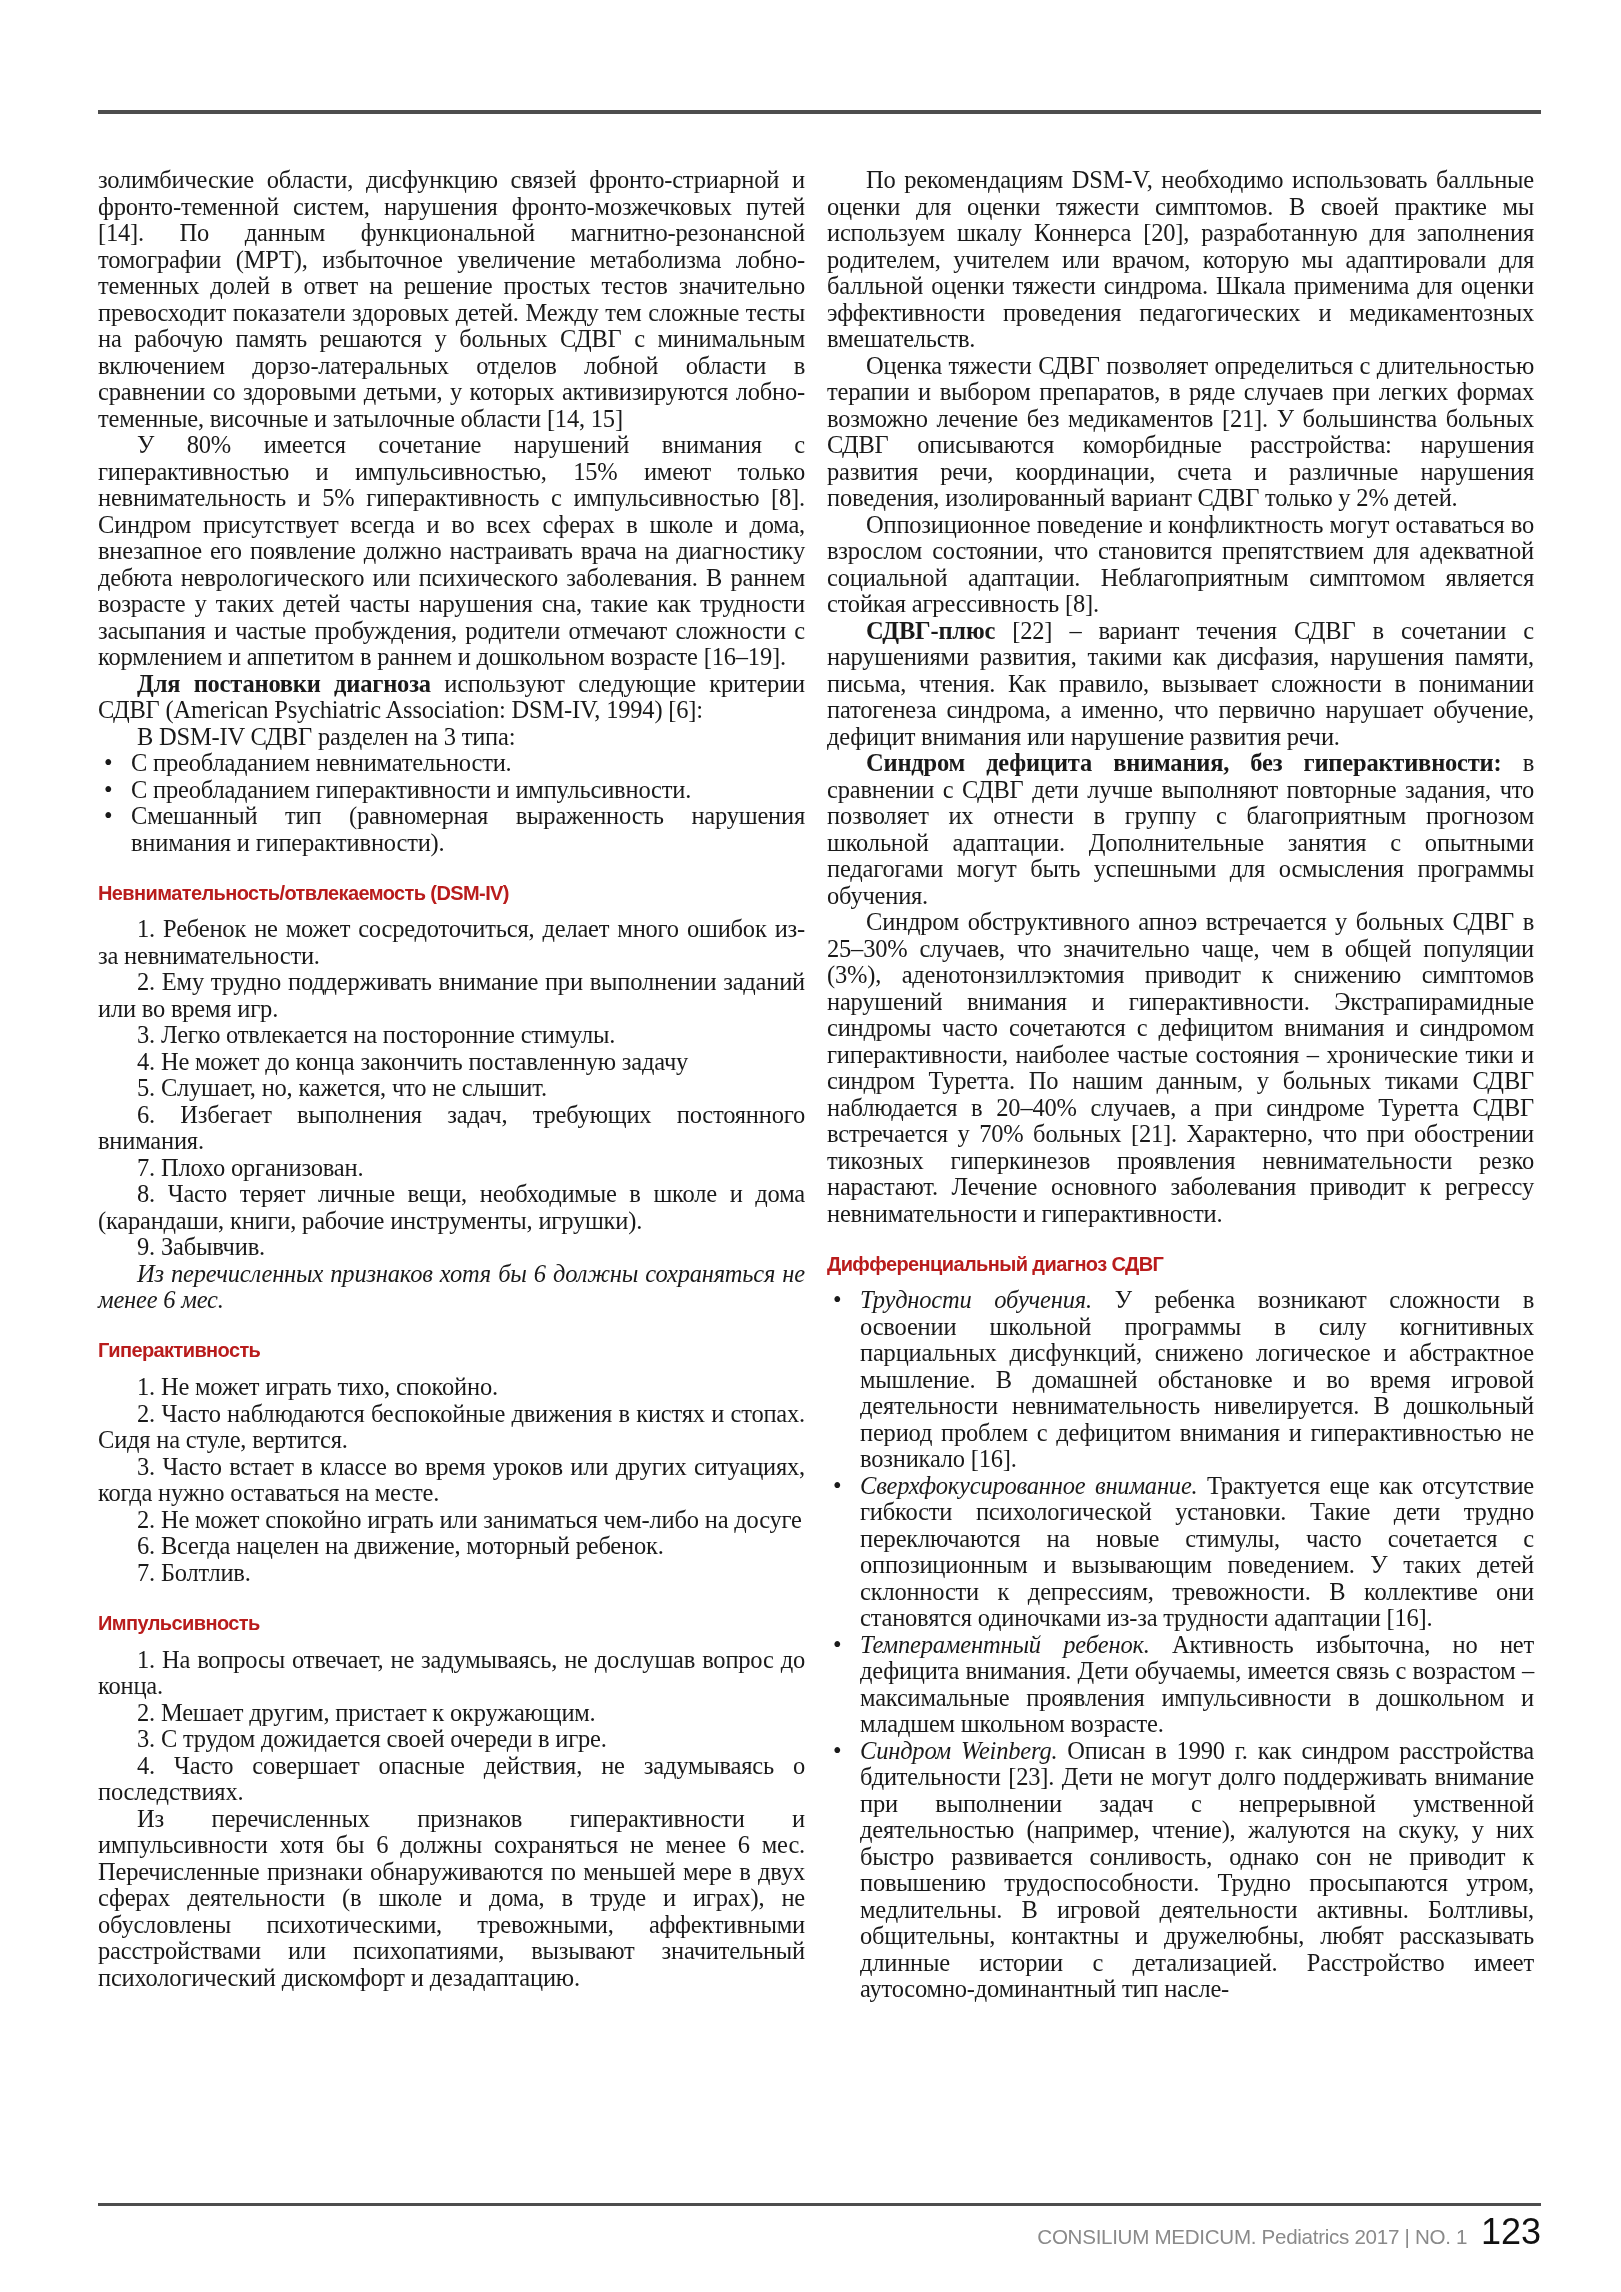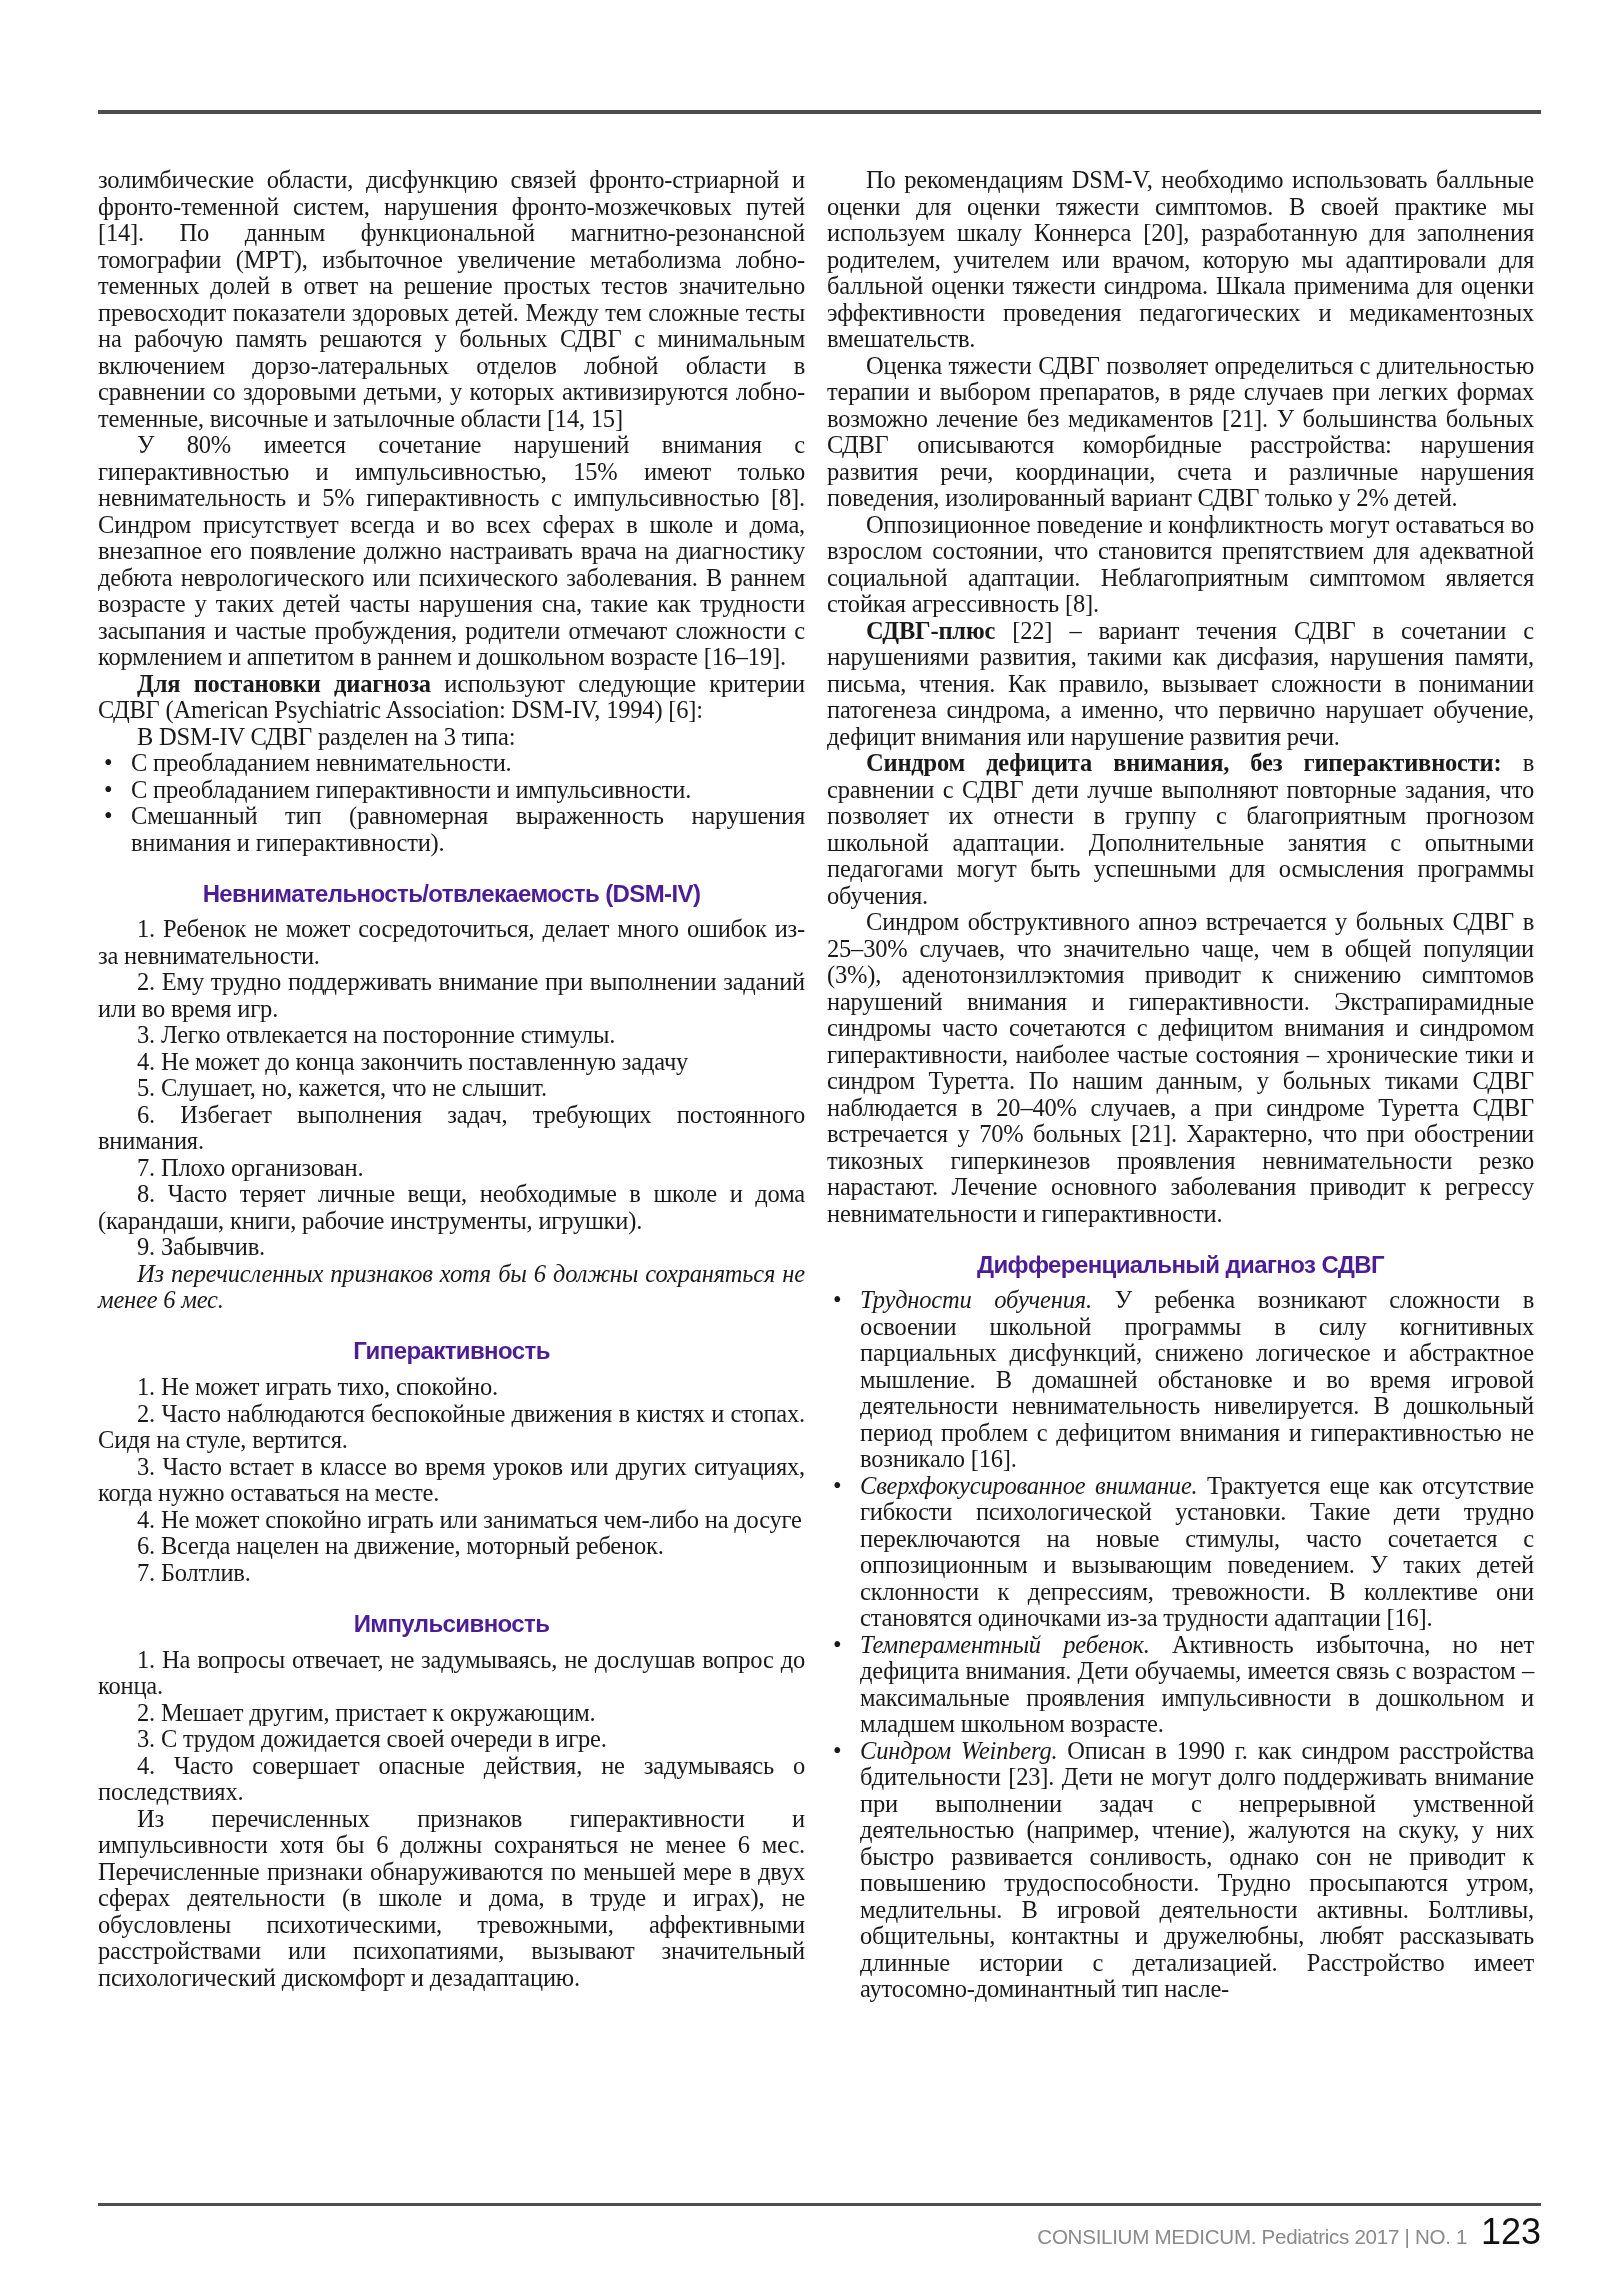--- a/index.html
+++ b/index.html
@@ -57,26 +57,26 @@
   .bullet::before {
     content: "\2022";
     position: absolute;
     left: 5.9px;
     top: 0;
   }
 
   .heading {
     font-family: "Liberation Sans", sans-serif;
     font-weight: bold;
-    font-size: 24px;
+    font-size: 20px;
     line-height: 31px;
     letter-spacing: -0.6px;
     margin: 21.6px 0 7.8px 0;
-    color: #4c1d95;
-    text-align: center;
+    color: #b91c1c;
+    text-align: left;
   }
 
   .footer {
     position: absolute;
     right: 80px;
     top: 2211px;
     display: flex;
     align-items: baseline;
     gap: 13.7px;
   }
@@ -121,21 +121,21 @@
       <p class="body indent">6. Избегает выполнения задач, требующих постоянного внимания.</p>
       <p class="body indent">7. Плохо организован.</p>
       <p class="body indent">8. Часто теряет личные вещи, необходимые в школе и дома (карандаши, книги, рабочие инструменты, игрушки).</p>
       <p class="body indent">9. Забывчив.</p>
       <p class="body indent italic">Из перечисленных признаков хотя бы 6 должны сохраняться не менее 6 мес.</p>
 
       <h2 class="heading">Гиперактивность</h2>
       <p class="body indent">1. Не может играть тихо, спокойно.</p>
       <p class="body indent">2. Часто наблюдаются беспокойные движения в кистях и стопах. Сидя на стуле, вертится.</p>
       <p class="body indent">3. Часто встает в классе во время уроков или других ситуациях, когда нужно оставаться на месте.</p>
-      <p class="body indent">4. Не может спокойно играть или заниматься чем-либо на досуге</p>
+      <p class="body indent">2. Не может спокойно играть или заниматься чем-либо на досуге</p>
       <p class="body indent">6. Всегда нацелен на движение, моторный ребенок.</p>
       <p class="body indent">7. Болтлив.</p>
 
       <h2 class="heading">Импульсивность</h2>
       <p class="body indent">1. На вопросы отвечает, не задумываясь, не дослушав вопрос до конца.</p>
       <p class="body indent">2. Мешает другим, пристает к окружающим.</p>
       <p class="body indent">3. С трудом дожидается своей очереди в игре.</p>
       <p class="body indent">4. Часто совершает опасные действия, не задумываясь о последствиях.</p>
       <p class="body indent">Из перечисленных признаков гиперактивности и импульсивности хотя бы 6 должны сохраняться не менее 6 мес. Перечисленные признаки обнаруживаются по меньшей мере в двух сферах деятельности (в школе и дома, в труде и играх), не обусловлены психотическими, тревожными, аффективными расстройствами или психопатиями, вызывают значительный психологический дискомфорт и дезадаптацию.</p>
     </div>

